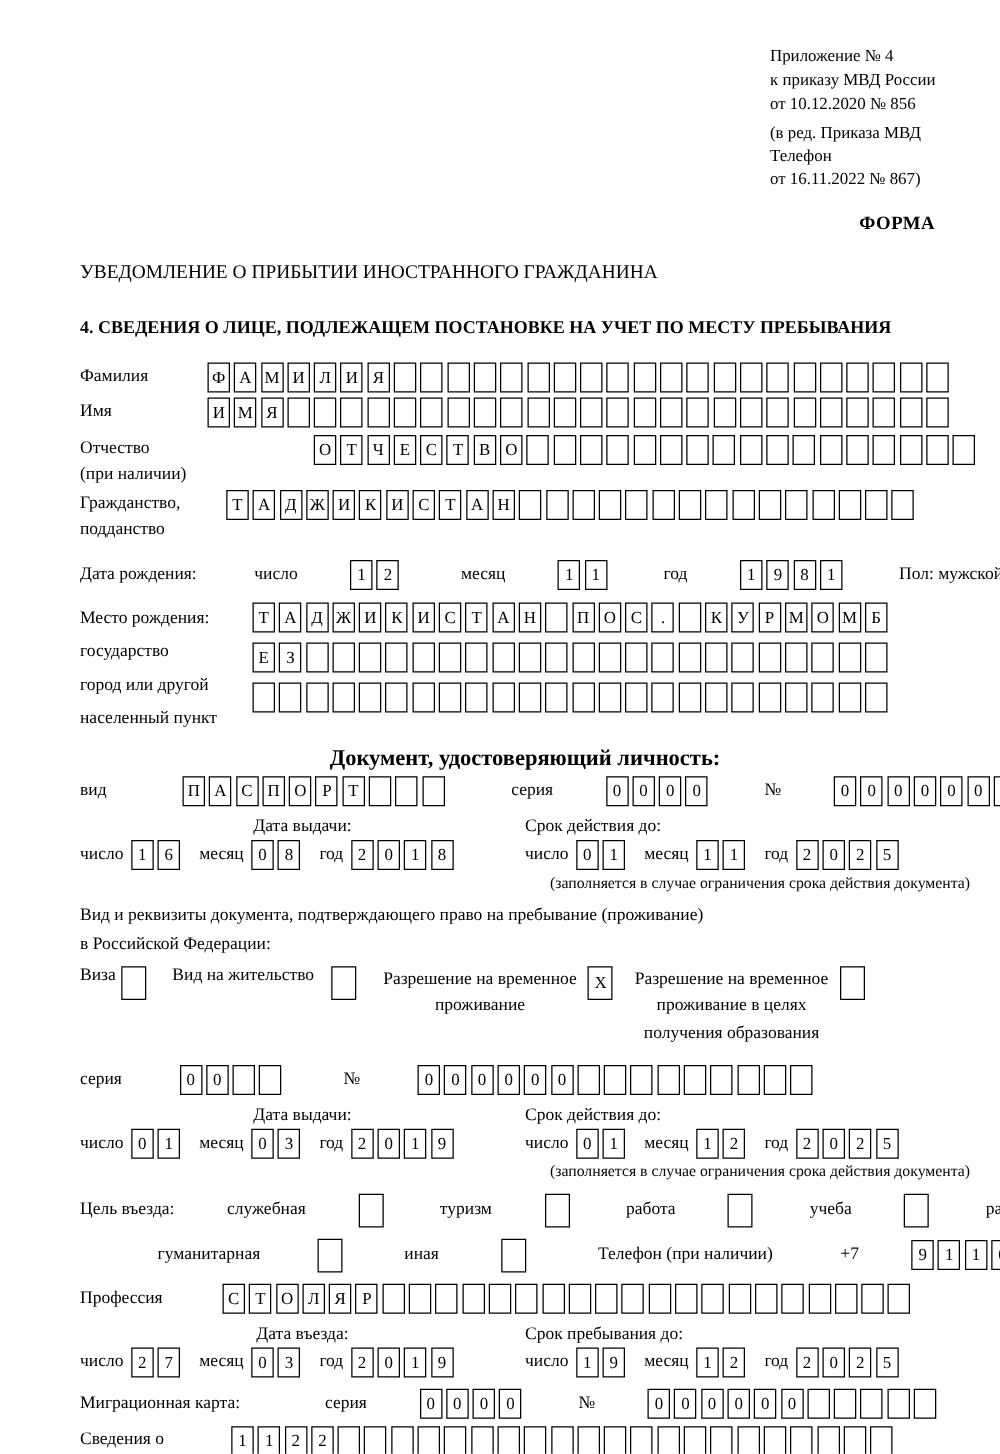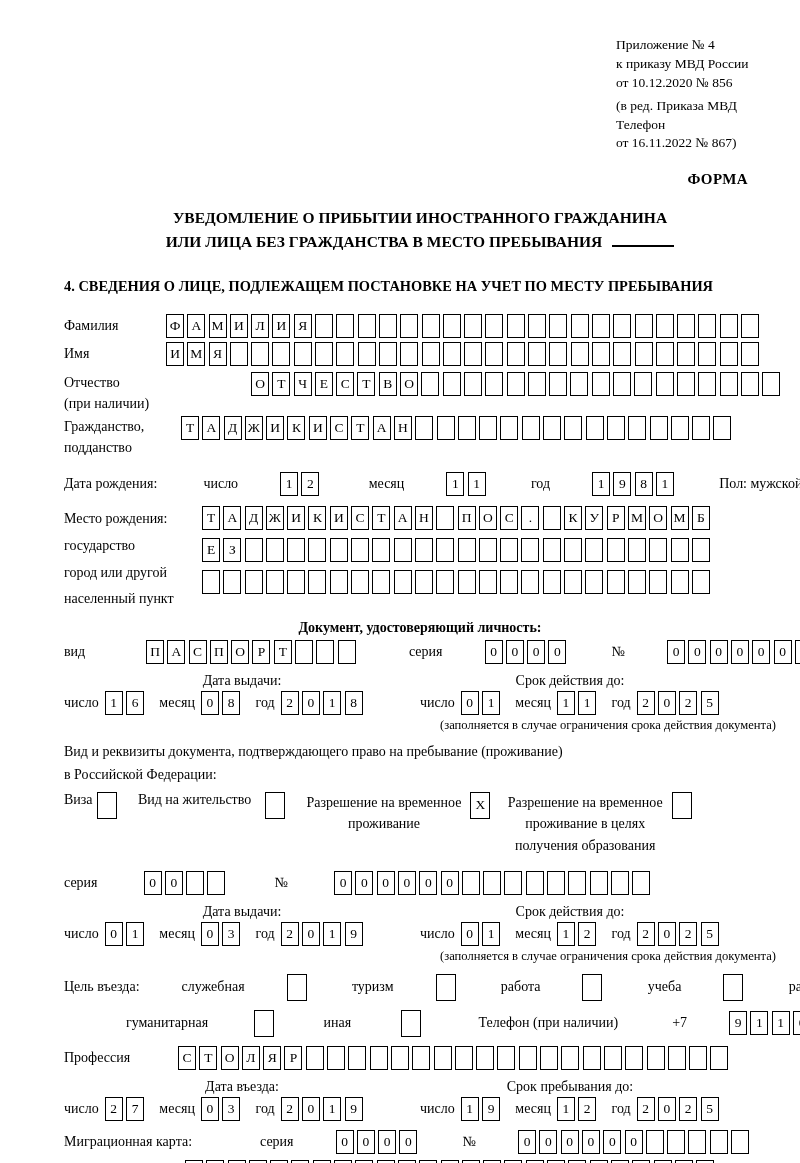--- a/index.html
+++ b/index.html
@@ -5,21 +5,21 @@
   html,body{margin:0;padding:0;background:#ffffff;}
   body{width:800px;height:1163px;font-family:"Liberation Serif","DejaVu Serif",serif;color:#000;}
   .page{box-sizing:border-box;width:800px;height:1163px;padding:36px 24px 0 64px;overflow:hidden;border-radius:27px;}
 
   
   .hdr{margin-left:552px;font-size:13.5px;line-height:1.4;}
   .hdr .grp2{margin-top:4px;}
   .forma{font-weight:bold;font-size:15px;text-align:right;padding-right:28px;margin-top:18px;letter-spacing:.4px;}
 
   
-  .title{text-align:center;font-weight:bold;font-size:15.5px;line-height:1.55;margin-top:18px;}
+  .title{font-weight:normal;font-size:15.5px;line-height:1.55;margin-top:18px;}
   .title .ul{display:inline-block;width:62px;border-bottom:2px solid #000;height:.9em;margin-left:10px;}
   .sec{font-weight:bold;font-size:14.4px;margin-top:24px;white-space:nowrap;}
 
   
   .row{display:flex;align-items:center;margin-top:5px;font-size:14px;gap:36px;}
   .rowt{display:flex;align-items:flex-start;font-size:14px;}
   .cells{display:flex;flex:0 0 auto;}
   .cell{box-sizing:content-box;width:16px;height:22px;border:1.6px solid #000;margin-right:3.3px;
         display:flex;align-items:center;justify-content:center;font-size:13.5px;flex:0 0 auto;background:#fff;}
   .cb .cell{width:18px;height:25px;}
@@ -30,32 +30,32 @@
   .gap6{margin-left:6px;} .gap10{margin-left:10px;} .gap14{margin-left:14px;} .gap18{margin-left:18px;}
 
   
   .split{display:flex;align-items:center;font-size:14px;margin-top:2px;}
   .split .left{display:flex;align-items:center;width:356px;flex:0 0 auto;}
   .split .right{display:flex;align-items:center;}
   .dg-lbl{margin-right:6px;}
   .dg-lbl2{margin:0 6px 0 12px;}
   .hdr-split{display:flex;font-size:14px;margin-top:9px;}
   .hdr-split .h-left{width:356px;text-align:center;flex:0 0 auto;}
-  .hdr-split .h-right{width:300px;text-align:center;}
+  .hdr-split .h-right{width:300px;text-align:left;}
   .note{font-size:12.6px;text-align:right;margin-top:3px;padding-right:0px;}
 
   
   .ml{display:flex;align-items:flex-start;margin-top:9px;font-size:14px;}
   .ml-labels{width:138px;flex:0 0 auto;line-height:1.9;}
   .ml-rows{display:flex;flex-direction:column;gap:8px;}
   .rep{display:flex;align-items:flex-start;margin-top:6px;font-size:14px;}
   .rep-labels{width:121px;flex:0 0 auto;line-height:1.62;}
   .rep-rows{display:flex;flex-direction:column;gap:8px;}
 
-  .doc-hdr{font-weight:bold;font-size:14px;text-align:center;margin-top:7px;}
+  .doc-hdr{font-weight:bold;font-size:18px;text-align:center;margin-top:7px;}
   .plain{font-size:14px;margin-top:11px;}
   .plain2{font-size:14px;margin-top:7px;}
 
   
   .permits{display:flex;align-items:flex-start;margin-top:9px;font-size:14px;}
   .p-multi{text-align:center;line-height:1.55;}
   .p-box{margin-left:9px;margin-top:0;}
 </style>
 </head>
 <body>
@@ -68,21 +68,20 @@
     <div>от 10.12.2020 № 856</div>
     <div class="grp2">
       <div>(в ред. Приказа МВД Телефон</div>
       <div>от 16.11.2022 № 867)</div>
     </div>
   </div>
   <div class="forma">ФОРМА</div>
 
   <div class="title">
     <div>УВЕДОМЛЕНИЕ О ПРИБЫТИИ ИНОСТРАННОГО ГРАЖДАНИНА</div>
-    <div><span>ИЛИ ЛИЦА БЕЗ ГРАЖДАНСТВА В МЕСТО ПРЕБЫВАНИЯ</span><span class="ul"></span></div>
   </div>
 
   <div class="sec">4. СВЕДЕНИЯ О ЛИЦЕ, ПОДЛЕЖАЩЕМ ПОСТАНОВКЕ НА УЧЕТ ПО МЕСТУ ПРЕБЫВАНИЯ</div>
 
   <div class="row" style="margin-top:19px;">
     <span class="lbl w66">Фамилия</span>
     <span class="cells">
         <span class="cell">Ф</span>
         <span class="cell">А</span>
         <span class="cell">М</span>

